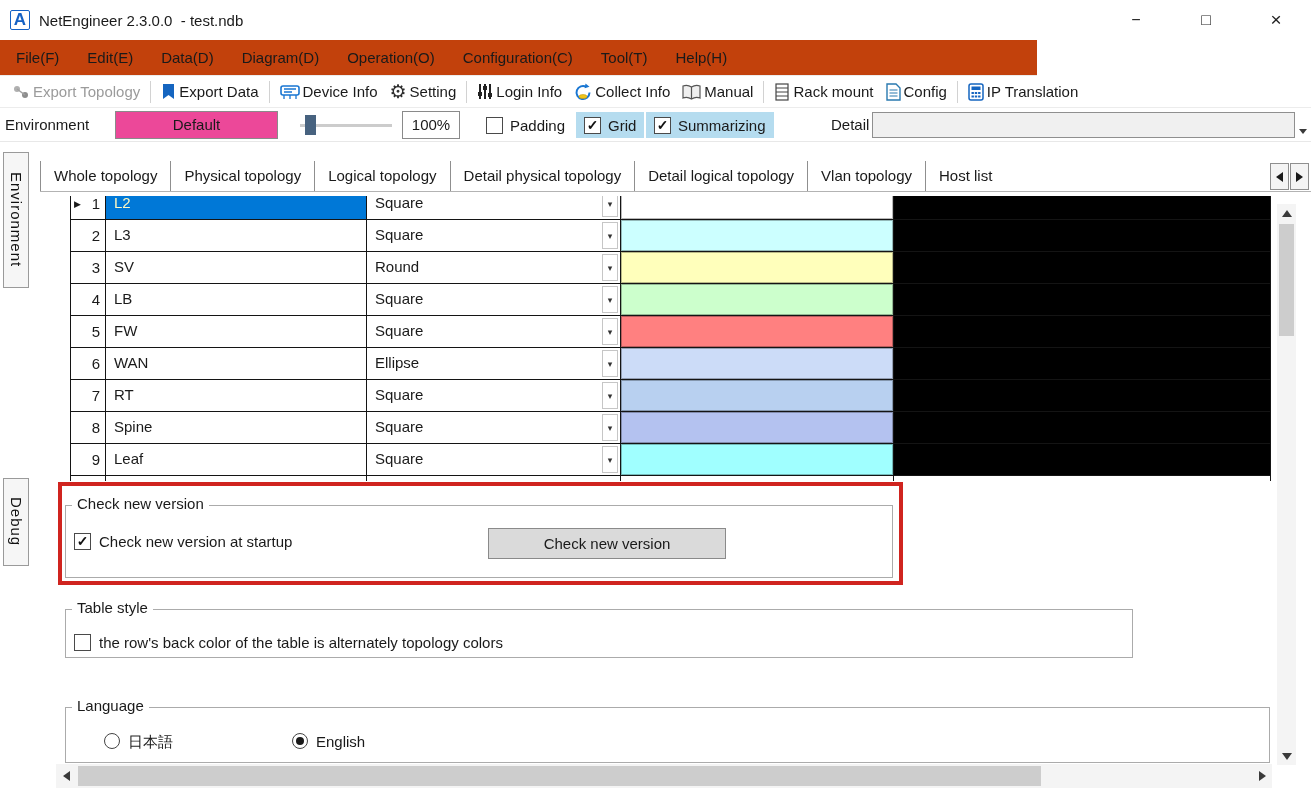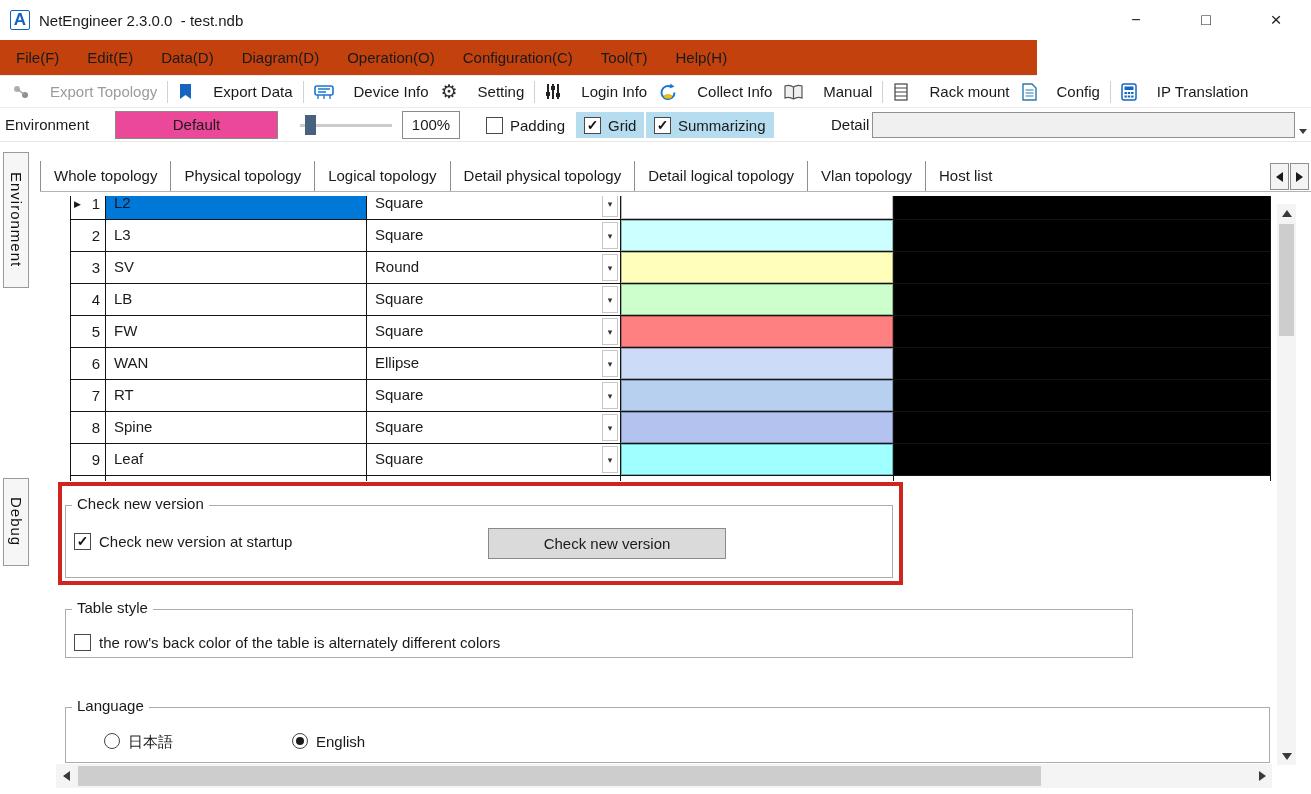--- a/index.html
+++ b/index.html
@@ -12,21 +12,21 @@
   .title-text { margin-left:9px; font-size:15px; white-space:pre; }
   .win-controls { margin-left:auto; display:flex; height:40px; }
   .win-btn { width:70px; height:40px; display:flex; align-items:center; justify-content:center; font-size:16px; color:#222; cursor:default; }
 
   
   .menubar { position:absolute; left:0; top:40px; width:1037px; height:36px; display:flex; align-items:center; padding-left:2px; border-bottom:1px solid #ececec; background:#c2410c; }
   .menu-item { padding:0 14px; line-height:36px; }
 
   
   .toolbar { position:absolute; left:0; top:76px; width:1311px; height:32px; display:flex; align-items:center; padding-left:6px; border-bottom:1px solid #ececec; background:#fff; }
-  .titem { display:flex; align-items:center; gap:20px; padding:0 6px; height:28px; white-space:nowrap; }
+  .titem { display:flex; align-items:center; gap:3px; padding:0 6px; height:28px; white-space:nowrap; }
   .titem.disabled .tlabel { color:#9b9b9b; }
   .ticon { display:flex; align-items:center; }
   .uicon { font-size:19px; color:#2d2d2d; line-height:1; }
   .tsep { width:1px; height:22px; background:#d2d2d2; margin:0 4px; }
 
   
   .envbar { position:absolute; left:0; top:108px; width:1311px; height:34px; border-bottom:1px solid #e8e8e8; background:#fff; }
   .env-label { position:absolute; top:0; line-height:34px; }
   .env-combo { position:absolute; left:115px; top:3px; width:163px; height:28px; border:1px solid #8a8a8a; background:#ec4899; text-align:center; line-height:26px; }
   .slider { position:absolute; left:298px; top:3px; width:96px; height:28px; }
@@ -59,21 +59,21 @@
 
   
   .grid-clip { position:absolute; left:70px; top:196px; width:1202px; height:285px; overflow:hidden; }
   .grid-inner { position:absolute; top:-9px; left:0; width:1201px; border-left:1px solid #141414; border-top:1px solid #141414; }
   .grow { display:flex; height:32px; background:#fff; }
   .grow > div { border-right:1px solid #141414; border-bottom:1px solid #141414; height:32px; }
   .c-num { width:35px; display:flex; align-items:center; justify-content:space-between; padding:0 5px 0 3px; }
   .row-marker { font-size:9px; visibility:hidden; }
   .grow.current .row-marker { visibility:visible; }
   .c-name { width:261px; line-height:30px; padding-left:8px; }
-  .c-name.selected { background:#0078d7; color:#0f172a; }
+  .c-name.selected { background:#0078d7; color:#fef9c3; }
   .c-shape { width:254px; position:relative; line-height:30px; padding-left:8px; }
   .dd-btn { position:absolute; right:2px; top:2px; bottom:2px; width:16px; background:#fff; border:1px solid #c6c6c6; display:flex; align-items:center; justify-content:center; }
   .dd-glyph { font-size:9px; color:#333; }
   .c-color { width:273px; box-shadow:inset 0 0 0 1px rgba(0,0,0,0.28); }
   .c-black { width:377px; }
 
   
   .groupbox { position:absolute; border:1px solid #ababab; background:#fff; }
   .legend { position:absolute; top:-11px; left:6px; background:#fff; padding:0 5px; white-space:nowrap; }
   #cnv-group { left:65px; top:505px; width:828px; height:73px; }
@@ -425,21 +425,21 @@
   </div>
   <div class="btn" style="left:422px; top:22px; width:238px; height:31px;">Check new version</div>
 </div>
 
 <div class="annotation-red"></div>
 
 <div class="groupbox" id="ts-group">
   <span class="legend">Table style</span>
   <div class="check-row" style="left:8px; top:24px;">
     <span class="checkbox"></span>
-    <span>the row's back color of the table is alternately different colors</span>
+    <span>the row's back color of the table is alternately topology colors</span>
   </div>
 </div>
 
 <div class="groupbox" id="lang-group">
   <span class="legend">Language</span>
   <div class="radio-row" style="left:38px; top:25px;">
     <span class="radio"></span>
     <span>日本語</span>
   </div>
   <div class="radio-row" style="left:226px; top:25px;">

